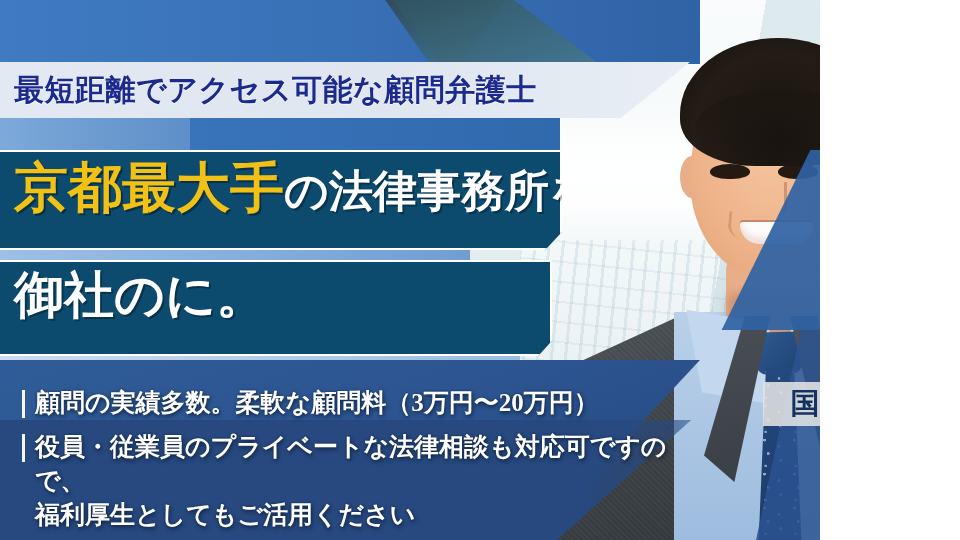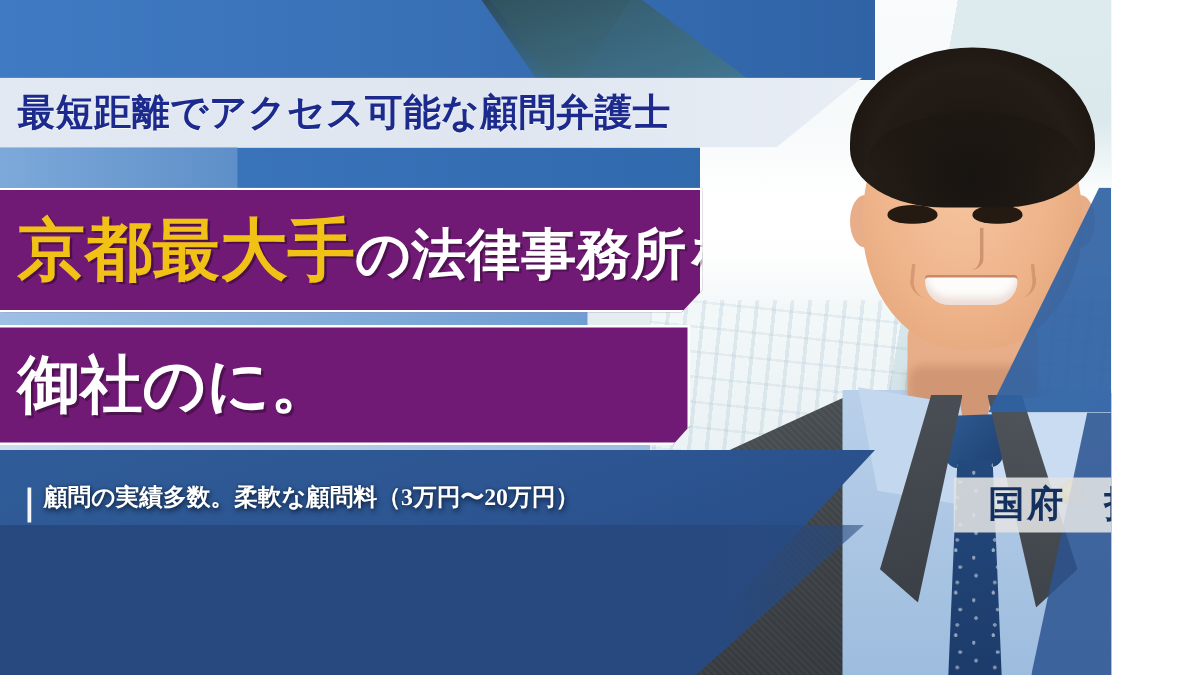--- a/index.html
+++ b/index.html
@@ -3,21 +3,21 @@
 <meta charset="utf-8">
 <title>顧問弁護士バナー</title>
 <style>
   html,body{margin:0;padding:0;}
   body{
     width:960px;height:540px;overflow:hidden;
     font-family:"Liberation Serif","DejaVu Serif",serif;
     background:#ffffff;
   }
   .banner{
-    position:relative;width:889px;height:540px;overflow:hidden;
+    position:relative;width:820px;height:540px;overflow:hidden;
     background:#ffffff;
   }
 
   
   .photo-layer{position:absolute;inset:0;overflow:hidden;}
 
   
   .backdrop{
     position:absolute;inset:0;
     background:
@@ -207,23 +207,23 @@
   .band-text{
     margin-left:14px;
     font-size:30px;font-weight:700;letter-spacing:.5px;color:#1b2a8c;
     white-space:nowrap;
     font-family:"Liberation Serif","DejaVu Serif",serif;
     text-shadow:0 1px 0 rgba(255,255,255,.7);
   }
 
   
   .navy{
-    position:absolute;left:0;background:#701a75;
+    position:absolute;left:0;background:#0c4a6e;
     border:2px solid #ffffff;border-left:none;
-    display:flex;align-items:center;
+    display:flex;align-items:flex-start;
     box-shadow:3px 4px 0 rgba(10,25,50,.18);
   }
   .navy.l2{top:150px;width:560px;height:96px;
     clip-path:polygon(0 0,100% 0,100% 82%,97% 100%,0 100%);}
   .navy.l3{top:260px;width:550px;height:92px;
     clip-path:polygon(0 0,100% 0,100% 84%,97.5% 100%,0 100%);}
   .navy .line{
     margin-left:14px;white-space:nowrap;display:flex;align-items:baseline;
     font-family:"Liberation Serif","DejaVu Serif",serif;
   }
@@ -245,21 +245,21 @@
     color:#ffffff;
   }
   .bullet{
     display:flex;align-items:flex-start;margin-bottom:10px;
   }
   .bullet .bar{
     display:inline-block;width:3px;height:28px;background:#ffffff;
     margin-right:10px;margin-top:4px;flex:none;opacity:.95;
   }
   .bullet .txt{
-    font-size:19px;font-weight:700;line-height:1.36;white-space:pre-line;
+    font-size:25px;font-weight:700;line-height:1.36;white-space:pre-line;
     text-shadow:1px 2px 4px rgba(8,24,48,.75), 0 0 2px rgba(8,24,48,.6);
   }
 
   
   .name-badge{
     position:absolute;left:763px;top:382px;width:210px;height:44px;
     background:rgba(226,228,228,.88);
     display:flex;align-items:center;justify-content:center;
   }
   .name-badge .nm{
@@ -334,19 +334,24 @@
       <span class="t-white big">御社の</span>
       <span class="t-white big">に。</span>
     </div>
   </div>
 
   <div class="bullets">
     <div class="bullet">
       <span class="bar"></span>
       <span class="txt">顧問の実績多数。柔軟な顧問料（3万円〜20万円）</span>
     </div>
+    <div class="bullet">
+      <span class="bar"></span>
+      <span class="txt">役員・従業員のプライベートな法律相談も対応可ですので、
+福利厚生としてもご活用ください</span>
+    </div>
   </div>
 
   <div class="name-badge">
     <span class="nm">国府　拓矢</span>
   </div>
 
 </div>
 
 </body></html>

